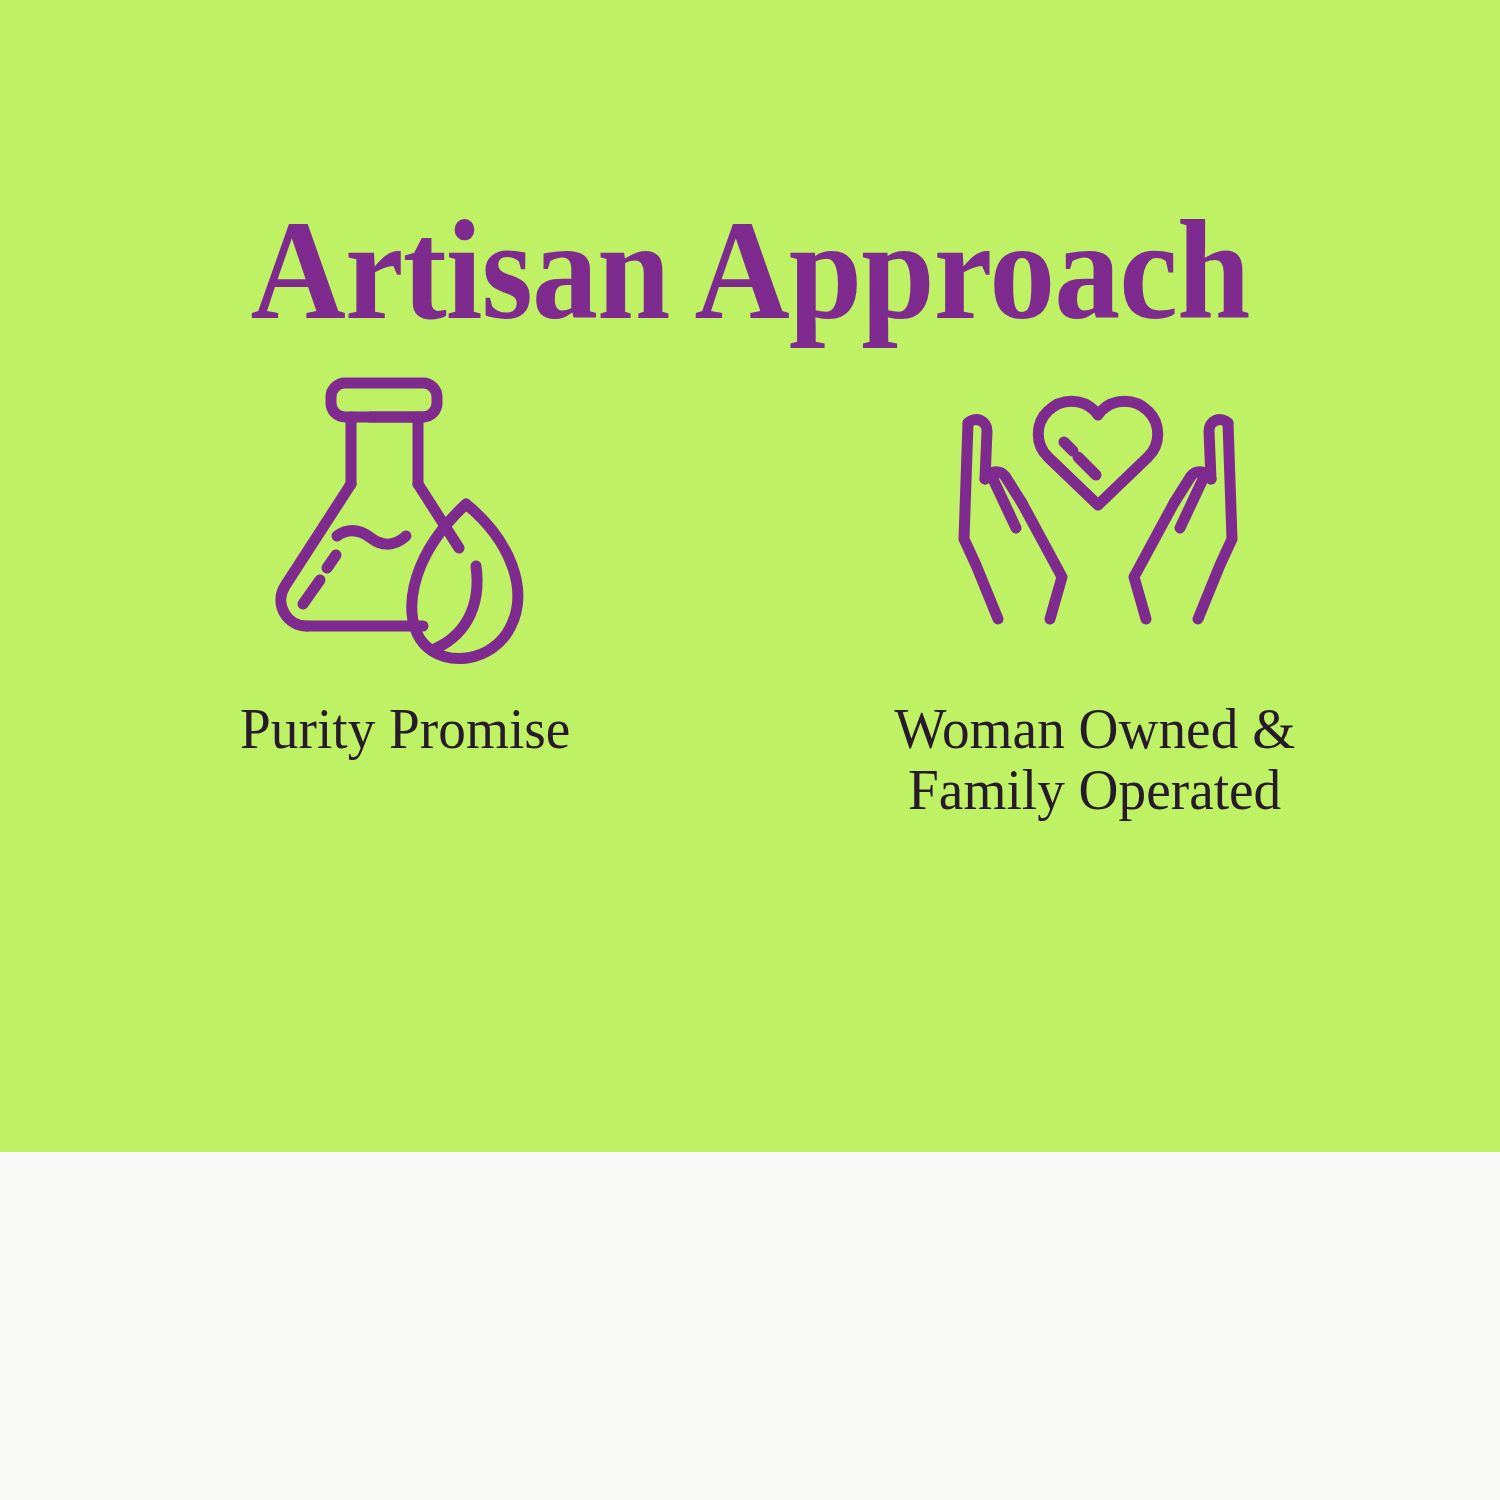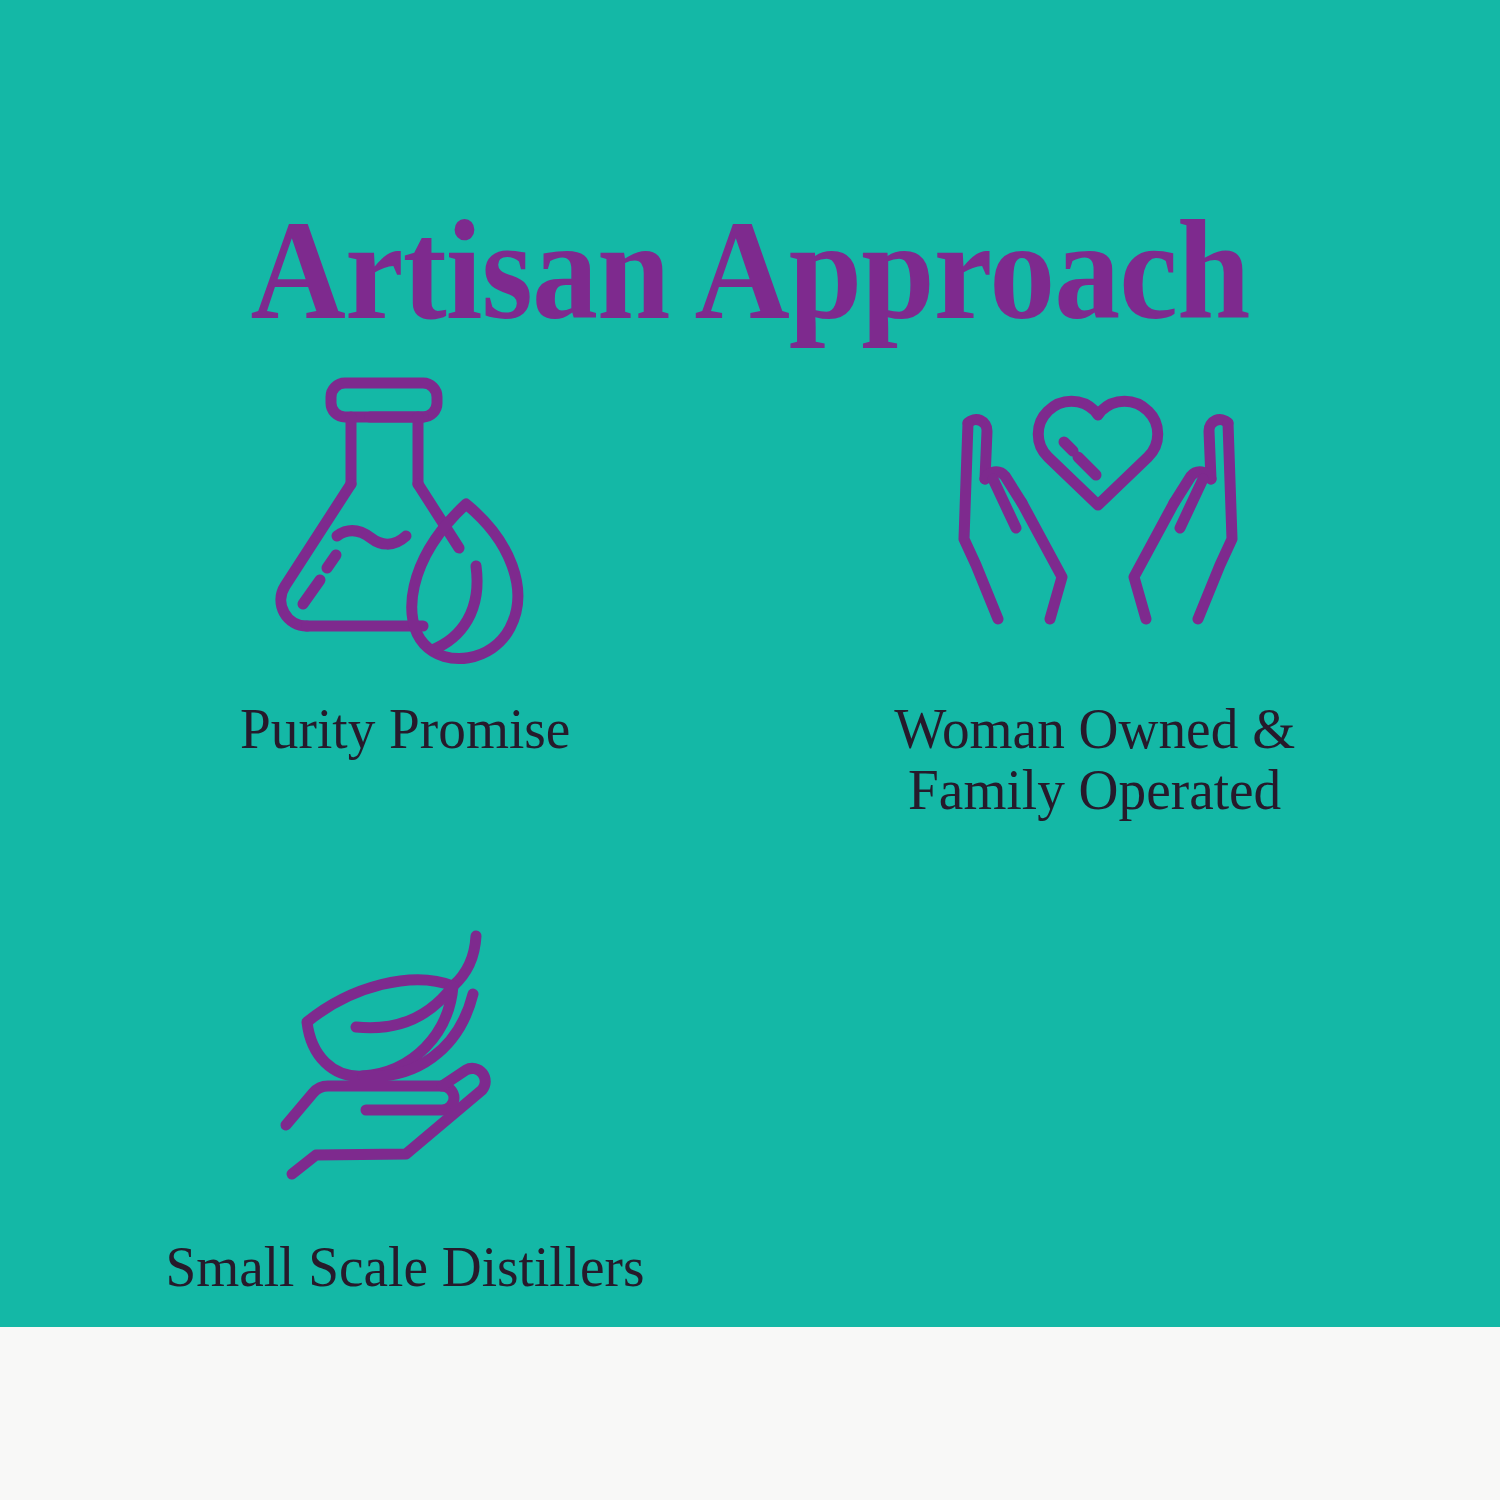--- a/index.html
+++ b/index.html
@@ -9,22 +9,22 @@
   body {
     width: 1500px;
     height: 1500px;
     background: #f8f8f7;
     font-family: "Liberation Serif", "DejaVu Serif", serif;
     overflow: hidden;
   }
   .page {
     position: relative;
     width: 1500px;
-    height: 1327px;
-    background: #14b8a6;
+    height: 1152px;
+    background: #bef264;
     box-sizing: border-box;
   }
 
   
   .title-wrap {
     position: absolute;
     top: 104px;
     left: 0;
     width: 1500px;
     text-align: center;
@@ -160,34 +160,16 @@
           <path d="M288 42 L292 158 L280 184 L258 238"></path>
           <path d="M271 98 a12 12 0 0 0 -20 -3 l-17 27"></path>
           <path d="M234 122 L194 196 L206 238"></path>
           <path d="M263 98 L240 147"></path>
         </svg>
       </div>
       <div class="feature-label">Woman Owned &amp;
 Family Operated</div>
     </div>
 
-    <div class="cell row2 cell-small">
-      <div class="icon-box">
-        <svg width="238" height="250" viewBox="0 0 238 250" fill="none" stroke="#7e2a8e" stroke-width="11" stroke-linecap="round" stroke-linejoin="round" aria-hidden="true">
-
-          <path d="M27 97 c44 -36 106 -52 146 -36 c-4 48 -40 86 -90 90 c-30 2 -52 -20 -56 -54 Z"></path>
-
-          <path d="M173 61 c16 -14 22 -32 23 -50"></path>
-
-          <path d="M83 151 c52 4 96 -26 110 -82"></path>
-
-          <path d="M76 102 c38 4 72 -8 97 -41"></path>
-
-          <path d="M6 200 L33 168 a20 20 0 0 1 15 -7 L162 161 a12 12 0 0 1 0 24 L86 185"></path>
-          <path d="M162 161 L186 145 a13 13 0 0 1 16 20 L126 229 L36 230 L12 249"></path>
-        </svg>
-      </div>
-      <div class="feature-label">Small Scale Distillers</div>
-    </div>
 
 
   </div>
 </div>
 
 </body></html>

